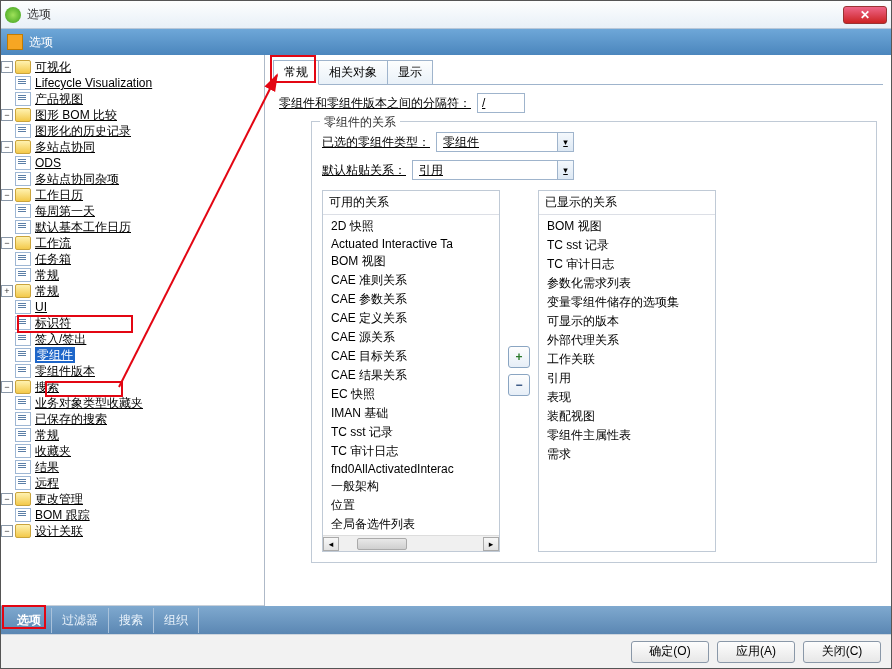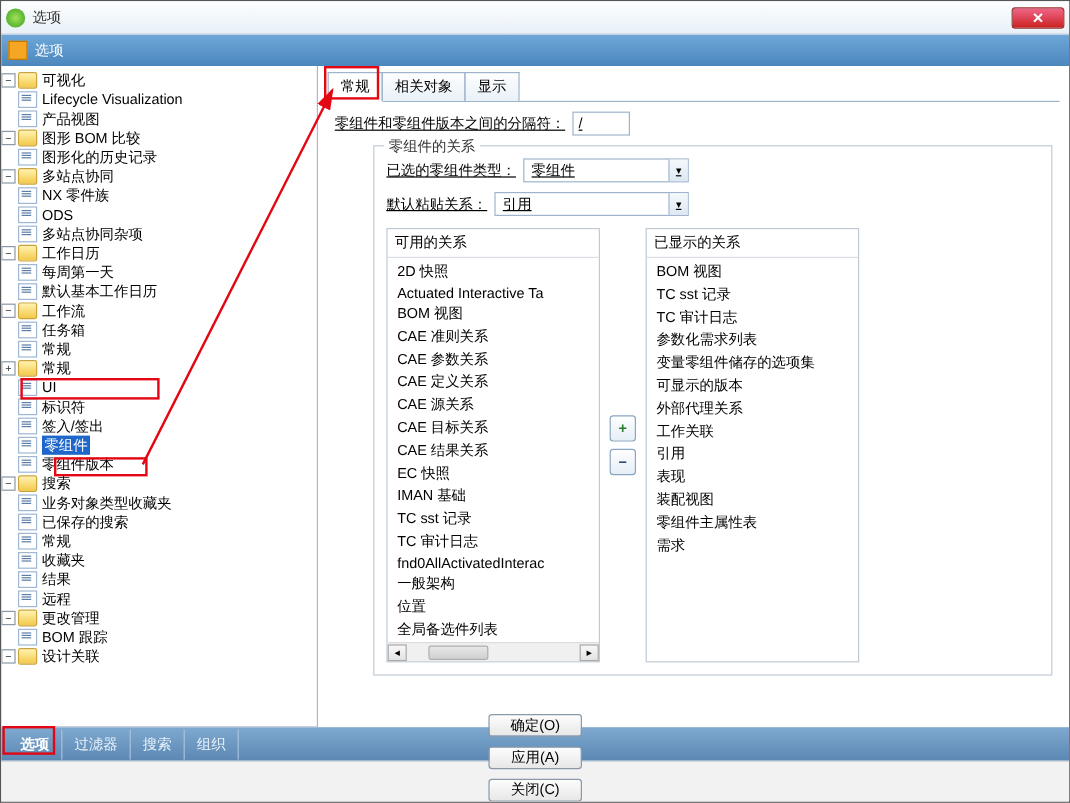--- a/index.html
+++ b/index.html
@@ -21,21 +21,21 @@
 .tree-wrap { flex: 1; overflow: hidden; padding: 4px 0; border-bottom: 1px solid #c7d0da; position: relative; }
 .tree { list-style: none; }
 .tree li { white-space: nowrap; line-height: 16px; padding: 0; }
 .row { display: flex; align-items: center; height: 16px; }
 .twisty { width: 12px; height: 12px; border: 1px solid #8a98a8; display: inline-flex; align-items: center; justify-content: center; font-size: 9px; color: #333; margin-right: 2px; background: #fff; cursor: pointer; }
 .twisty.blank { border: none; background: transparent; }
 .ficon { width: 16px; height: 14px; margin-right: 4px; display: inline-block; }
 .folder { background: linear-gradient(#fff2b0, #f3c94a); border: 1px solid #caa43b; border-radius: 2px; }
 .page { background: #fff; border: 1px solid #9fb7d4; position: relative; }
 .page::before { content: ""; position: absolute; left: 2px; top: 2px; width: 8px; height: 1px; background: #5b7ea6; box-shadow: 0 2px #5b7ea6, 0 4px #5b7ea6; }
-.lbl { cursor: default; }
+.lbl { cursor: default; text-decoration: underline; }
 .lbl.sel { background: #1e66c9; color: #fff; padding: 0 2px; }
 .indent1 { padding-left: 18px; }
 
 
 .hlbox { border: 2px solid #e30613; position: absolute; pointer-events: none; }
 .arrowline { position: absolute; pointer-events: none; }
 
 .rightpane { flex: 1; padding: 6px 8px; position: relative; }
 
 
@@ -65,21 +65,21 @@
 .sqbtn { width: 22px; height: 22px; border: 1px solid #8aa5c2; border-radius: 3px; background: linear-gradient(#fefefe,#e6eef7); display: flex; align-items: center; justify-content: center; font-size: 14px; font-weight: bold; cursor: pointer; }
 .sqbtn.add { color: #2a7a2a; }
 .sqbtn.rem { color: #2a4a7a; }
 
 
 .bottomtabs { height: 28px; background: linear-gradient(#7fa9cf, #5b87b3); display: flex; align-items: center; padding: 0 6px; color: #eaf3fb; }
 .bottomtabs .bt { padding: 4px 10px; cursor: pointer; border-right: 1px solid #a9c2db; }
 .bottomtabs .bt.active { color: #fff; font-weight: bold; }
 
 
-.footer { height: 34px; background: #f2f2f2; border-top: 1px solid #cfd6de; display: flex; align-items: center; justify-content: flex-end; padding: 0 10px; gap: 8px; flex-direction: column; }
+.footer { height: 34px; background: #f2f2f2; border-top: 1px solid #cfd6de; display: flex; align-items: center; justify-content: flex-end; padding: 0 10px; gap: 8px; }
 .btn { min-width: 78px; height: 22px; border: 1px solid #8a98a8; border-radius: 3px; background: linear-gradient(#fdfdfd,#e7e7e7); cursor: pointer; }
 
 
 .fake-hscroll { height: 16px; background: #f0f0f0; border-top: 1px solid #ddd; display: flex; align-items: center; }
 .fake-hscroll .thumb { width: 50px; height: 12px; background: linear-gradient(#e8e8e8,#cfcfcf); border: 1px solid #aaa; border-radius: 2px; margin-left: 18px; }
 .fake-hscroll .arr { width: 16px; height: 14px; border: 1px solid #aaa; background: linear-gradient(#f8f8f8,#e2e2e2); display:flex;align-items:center;justify-content:center;font-size:9px;}
 </style>
 </head>
 <body>
 
@@ -134,27 +134,20 @@
               <span class="twisty blank"></span>
               <span class="ficon page"></span>
               <span class="lbl">图形化的历史记录</span>
             </div>
           </li>
         <li>
             <div class="row">
               <span class="twisty">−</span>
               <span class="ficon folder"></span>
               <span class="lbl">多站点协同</span>
-            </div>
-          </li>
-        <li class="indent1">
-            <div class="row">
-              <span class="twisty blank"></span>
-              <span class="ficon page"></span>
-              <span class="lbl">NX 零件族</span>
             </div>
           </li>
         <li class="indent1">
             <div class="row">
               <span class="twisty blank"></span>
               <span class="ficon page"></span>
               <span class="lbl">ODS</span>
             </div>
           </li>
         <li class="indent1">

